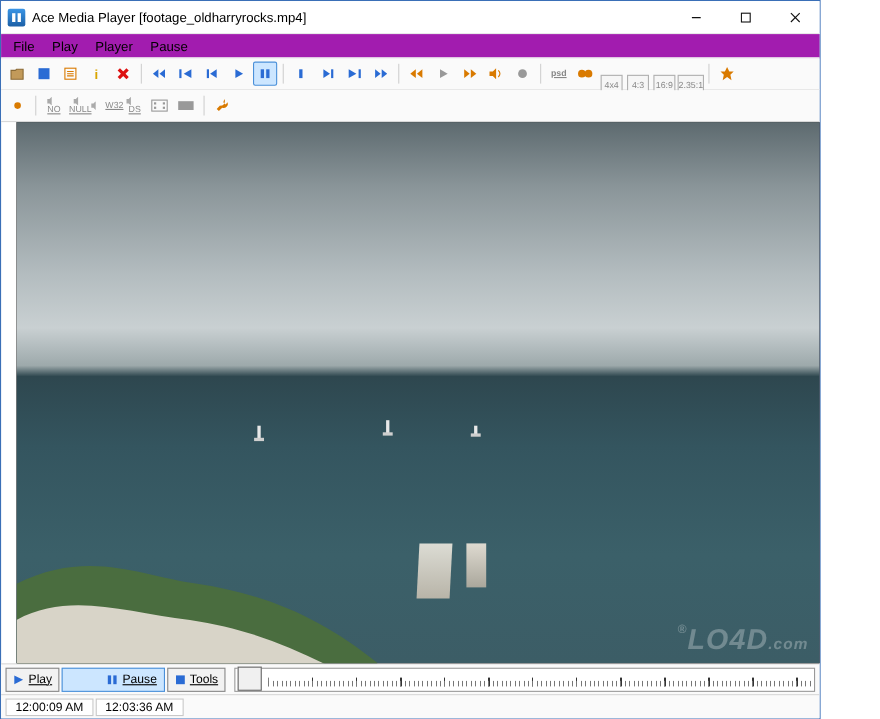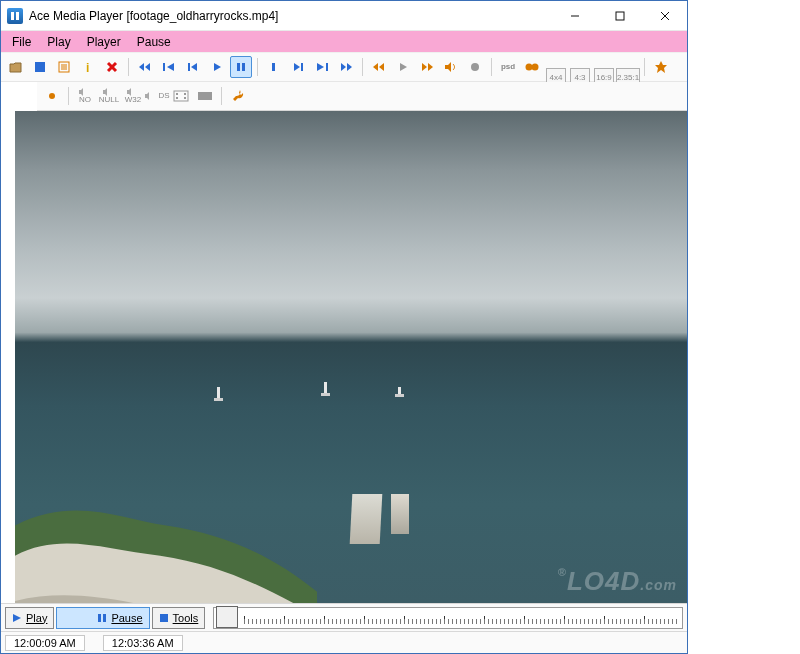--- a/index.html
+++ b/index.html
@@ -1,48 +1,48 @@
 <!DOCTYPE html>
 <html><head>
 <meta charset="utf-8">
 <style>
   * { box-sizing: border-box; margin: 0; padding: 0; }
   html, body { width: 800px; height: 654px; font-family: "Segoe UI", Tahoma, sans-serif; font-size: 12px; background: #fff; overflow: hidden; }
-  .window { width: 688px; height: 654px; border: 1px solid #3a6fb7; display: flex; flex-direction: column; background: #fff; }
+  .window { width: 746px; height: 654px; border: 1px solid #3a6fb7; display: flex; flex-direction: column; background: #fff; }
   .titlebar { height: 30px; background: #fff; display: flex; align-items: center; padding-left: 6px; border-bottom: 1px solid #e9e9e9; }
   .titlebar .app-icon { width: 16px; height: 16px; background: linear-gradient(180deg,#3a95e6 0%, #1b5fa6 100%); border-radius: 2px; position: relative; margin-right: 6px; display:flex;align-items:center;justify-content:center;}
   .titlebar .app-icon svg { width:10px; height:10px; }
   .titlebar .title { flex: 1; color: #000; font-size: 12px; }
   .winbtns { display: flex; height: 100%; }
   .winbtn { width: 45px; display:flex; align-items:center; justify-content:center; font-size:12px; color:#111; }
-  .menubar { height: 22px; display:flex; align-items:center; padding: 0 4px; gap: 2px; background:#f9a8d4; border-bottom:1px solid #f0f0f0;}
+  .menubar { height: 22px; display:flex; align-items:center; padding: 0 4px; gap: 2px; background:#a21caf; border-bottom:1px solid #f0f0f0;}
   .menuitem { padding: 2px 7px; color:#000; cursor:default; }
   .toolbar { display:flex; align-items:center; padding: 3px 4px; gap: 2px; background:#fafafa; border-bottom:1px solid #e6e6e6; flex-wrap: nowrap; }
   .tb { width: 22px; height: 22px; display:flex; align-items:center; justify-content:center; border:1px solid transparent; border-radius:2px; cursor:default; font-size:10px;}
   .tb.active { background:#cce6ff; border:1px solid #4a90d9; }
   .tb svg { display:block; }
-  .tb .txt { font-size:8px; color:#888; line-height:1; text-align:center;}
+  .tb .txt { font-size:8px; color:#888; line-height:1; text-align:center;text-decoration:underline;}
   .sep { width:1px; height:18px; background:#d0d0d0; margin:0 3px; }
-  .toolbar2 { display:flex; align-items:center; padding: 3px 4px; gap: 2px; background:#fafafa; border-bottom:1px solid #d8d8d8;margin-left:36px;}
+  .toolbar2 { display:flex; align-items:center; padding: 3px 4px; gap: 2px; background:#fafafa; border-bottom:1px solid #d8d8d8;}
   .video-area { flex:1; background:#000; position:relative; overflow:hidden;margin-left:14px; }
   .sky { position:absolute; inset:0; background: linear-gradient(180deg, #5d6a6f 0%, #8a9599 12%, #b3bcbf 28%, #c9d0d2 38%, #9da9ab 45%, #2e474f 47%, #34555f 60%, #3b6069 80%, #3c5d66 100%); }
   .cliff { position:absolute; left:0; bottom:0; width:45%; height:28%; }
   .cliff-shape { position:absolute; inset:0; }
   .stack1 { position:absolute; left:50%; bottom:12%; width:30px; height:50px; background:linear-gradient(180deg,#dcdcd4,#b8b4a8); transform: skewX(-3deg);}
   .stack2 { position:absolute; left:56%; bottom:14%; width:18px; height:40px; background:linear-gradient(180deg,#dedad0,#aaa79c);}
   .boat { position:absolute; width:3px; height:12px; background:#e8e8e8; }
   .boat::after { content:''; position:absolute; bottom:-2px; left:-3px; width:9px; height:3px; background:#cfcfcf;}
   .controls-row { height: 28px; background:#fafafa; border-top:1px solid #d8d8d8; display:flex; align-items:center; padding: 2px 4px; gap:2px;}
   .ctrl-btn { height:22px; padding: 0 6px; display:flex; align-items:center; gap:4px; border:1px solid #888; background:#f2f2f2; font-size:11px; cursor:default; }
   .ctrl-btn.active { background:#cce6ff; border-color:#4a90d9;padding-left:40px; }
   .ctrl-btn .u { text-decoration: underline; }
   .seek-wrap { flex:1; margin-left:6px; height:22px; border:1px solid #999; background:#fff; position:relative; display:flex; align-items:center;}
   .seek-thumb { position:absolute; left:2px; top:-2px; width:22px; height:22px; background:#f0f0f0; border:1px solid #666; }
   .ticks { position:absolute; left:30px; right:2px; bottom:4px; height:8px; background-image: repeating-linear-gradient(90deg, #777 0 1px, transparent 1px 4px), repeating-linear-gradient(90deg, #333 0 1px, transparent 1px 40px); background-position: 0 3px, 0 0; background-size: auto 5px, auto 8px; background-repeat: repeat-x, repeat-x;}
-  .status-row { height: 22px; background:#fafafa; border-top:1px solid #d8d8d8; display:flex; align-items:center; padding: 0 4px; gap:16px;}
+  .status-row { height: 22px; background:#fafafa; border-top:1px solid #d8d8d8; display:flex; align-items:center; padding: 0 4px; gap:0;}
   .status-cell { border:1px solid #c8c8c8; padding: 1px 8px; font-size:11px; background:#fff; margin-right:2px;}
   .label-box { width:28px; height:18px; border:1px solid #b0b0b0; display:flex;align-items:center;justify-content:center; font-size:8px; color:#888; background:#f6f6f6;margin-top:20px;}
   .orange { color:#d97a00; }
   .blue { color:#2a6bd4; }
   .gray { color:#999; }
   .watermark { position:absolute; right:10px; bottom:6px; color:rgba(255,255,255,0.28); font-size:26px; font-weight:bold; font-style:italic; letter-spacing:1px; pointer-events:none;}
   .watermark .r { font-size:11px; vertical-align: top;}
 </style>
 </head>
 <body>
@@ -245,29 +245,29 @@
       </div>
     <div class="tb gray">
         <div style="display:flex;flex-direction:column;align-items:center">
           <svg width="14" height="8">
             <polygon points="1,2 3,2 5,0 5,8 3,6 1,6" fill="#aaa"></polygon>
           </svg>
           <span class="txt">NULL</span>
         </div>
       </div>
     <div class="tb gray">
-        <div style="display:flex;flex-direction:column;align-items:center">
+        <div style="display:flex;flex-direction:row;align-items:center">
           <svg width="14" height="8">
             <polygon points="1,2 3,2 5,0 5,8 3,6 1,6" fill="#aaa"></polygon>
           </svg>
           <span class="txt">W32</span>
         </div>
       </div>
     <div class="tb gray">
-        <div style="display:flex;flex-direction:row;align-items:flex-end">
+        <div style="display:flex;flex-direction:column;align-items:flex-end">
           <svg width="14" height="8">
             <polygon points="1,2 3,2 5,0 5,8 3,6 1,6" fill="#aaa"></polygon>
           </svg>
           <span class="txt">DS</span>
         </div>
       </div>
     <div class="tb gray">
         <svg width="16" height="12">
           <rect x="1" y="1" width="14" height="10" fill="none" stroke="#999"></rect>
           <rect x="3" y="3" width="2" height="2" fill="#999"></rect>

